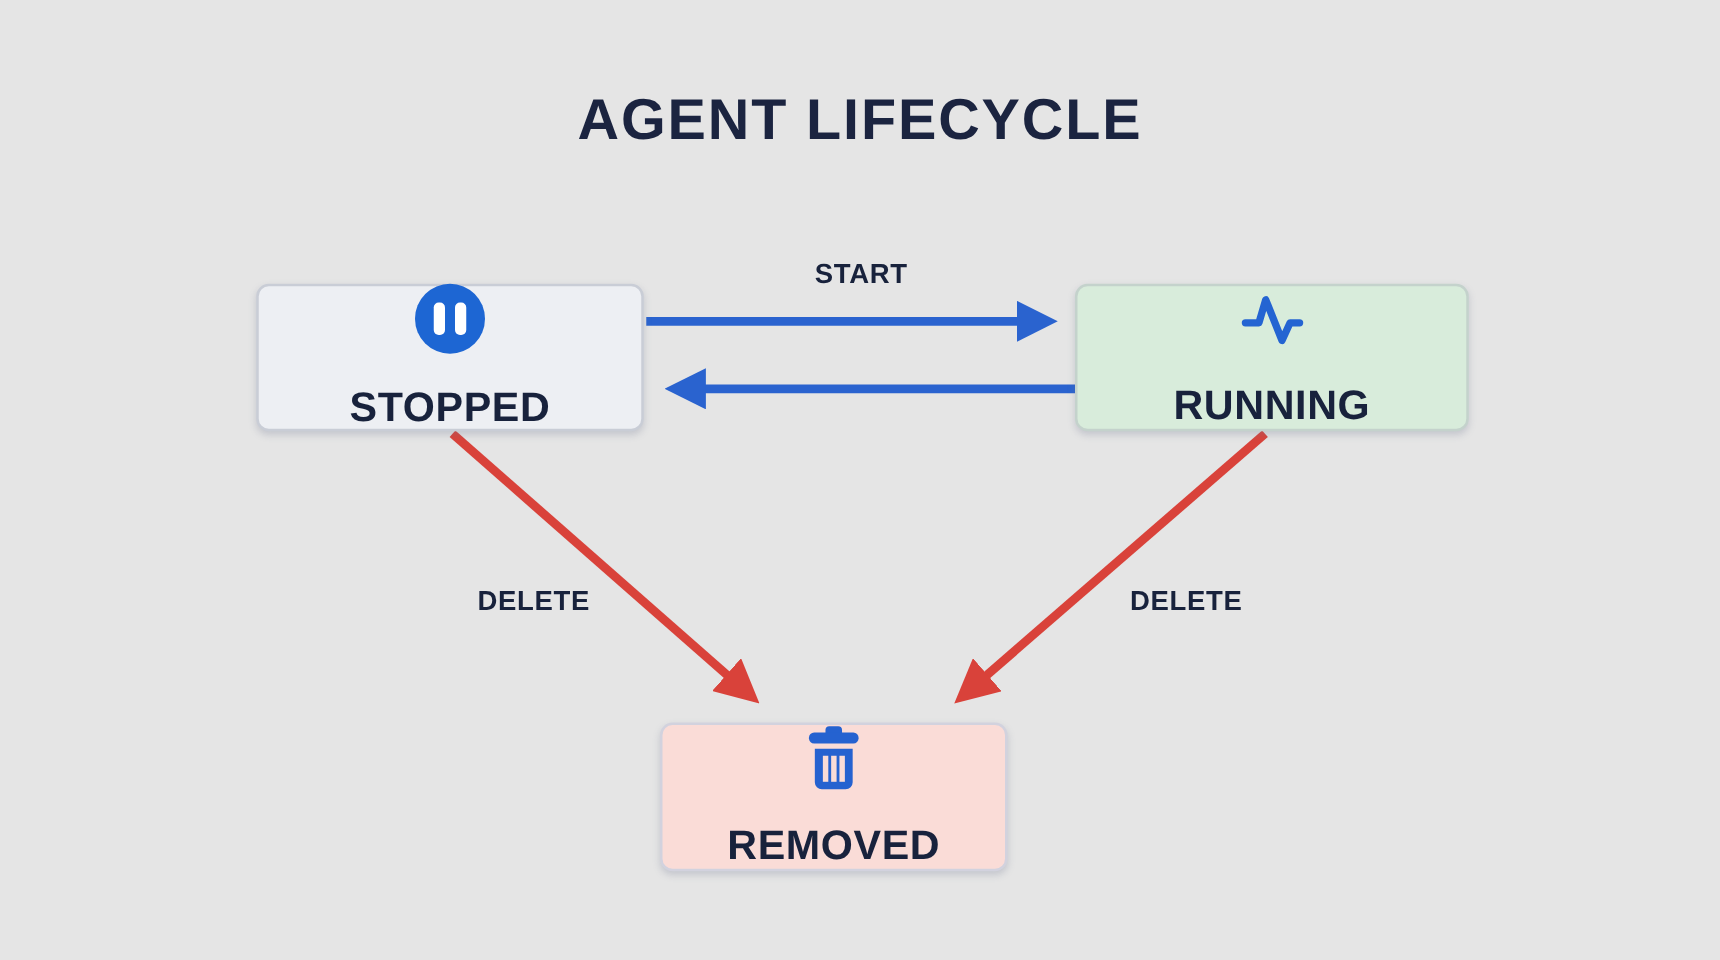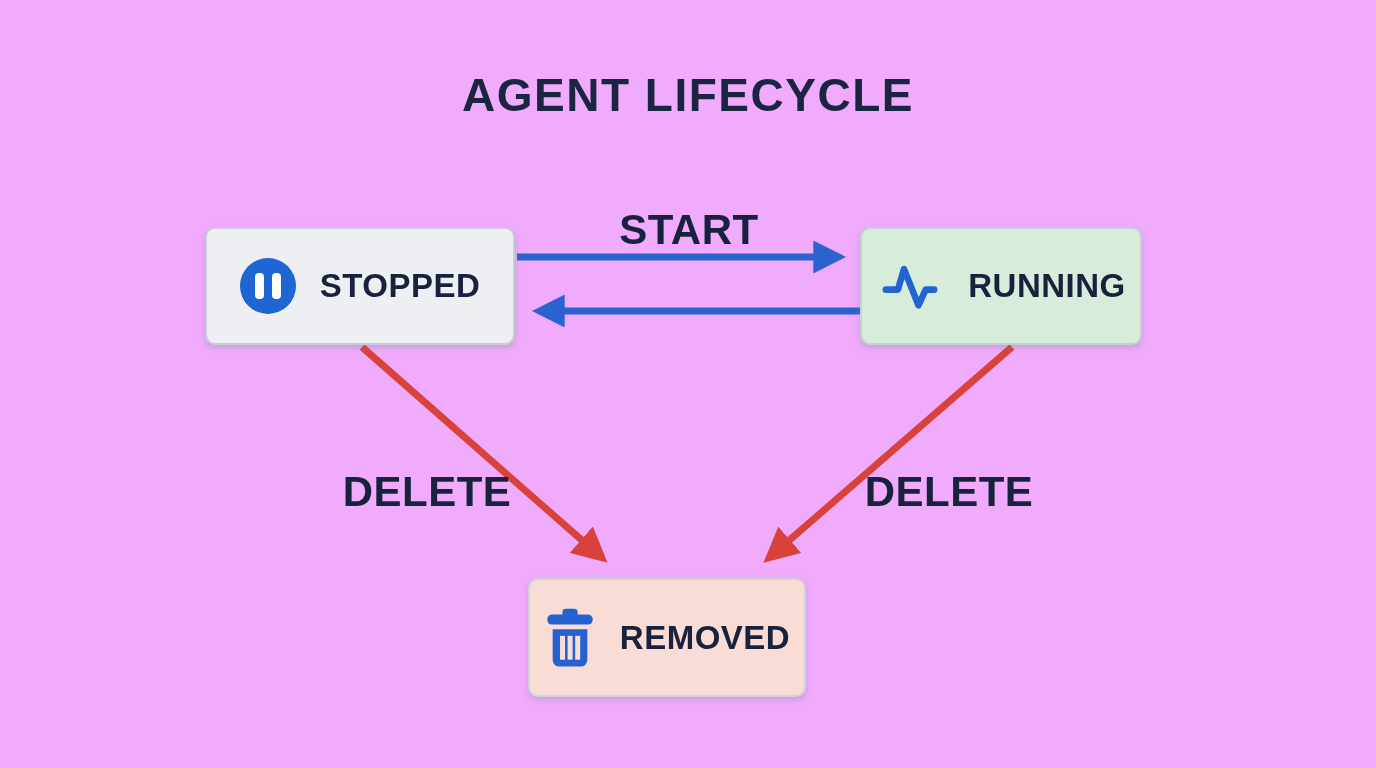--- a/index.html
+++ b/index.html
@@ -5,21 +5,21 @@
   html, body {
     margin: 0;
     padding: 0;
     background: #ffffff;
     font-family: "Liberation Sans", "DejaVu Sans", sans-serif;
   }
   #stage {
     position: relative;
     width: 1376px;
     height: 768px;
-    background: #f0abfc;
+    background: #e5e5e5;
     overflow: hidden;
   }
   .diagram-title {
     position: absolute;
     top: 68px;
     left: 0;
     width: 1376px;
     text-align: center;
     font-size: 46px;
     font-weight: 700;
@@ -35,30 +35,31 @@
   .state-box {
     position: absolute;
     display: flex;
     align-items: center;
     justify-content: center;
     gap: 24px;
     border-radius: 10px;
     border: 2px solid #c9cdd8;
     box-shadow: 0 3px 6px rgba(110, 120, 145, 0.28);
     box-sizing: border-box;
+    flex-direction: column;
   }
   #box-stopped {
     left: 205px; top: 227px;
     width: 310px; height: 118px;
     background: #edeff3;
     border-color: #c9cdd6;
   }
   #box-running {
     left: 860px; top: 227px;
-    width: 282px; height: 118px;
+    width: 315px; height: 118px;
     background: #d8ecdb;
     border-color: #c4d2cc;
   }
   #box-removed {
     left: 528px; top: 578px;
     width: 278px; height: 119px;
     background: #fadcd7;
     border-color: #d2d2de;
   }
   .state-label {
@@ -79,21 +80,21 @@
   }
   .pause-bar {
     width: 9px; height: 26px;
     background: #ffffff;
     border-radius: 4px;
   }
   .arrow-label {
     position: absolute;
     width: 220px;
     text-align: center;
-    font-size: 42px;
+    font-size: 22px;
     font-weight: 700;
     letter-spacing: 0.5px;
     color: #18223c;
   }
   #label-start  { left: 579px; top: 206px; }
   #label-stop   { left: 578px; top: 330px; }
   #label-delete-left  { left: 317px; top: 468px; }
   #label-delete-right { left: 839px; top: 468px; }
 </style>
 </head>

